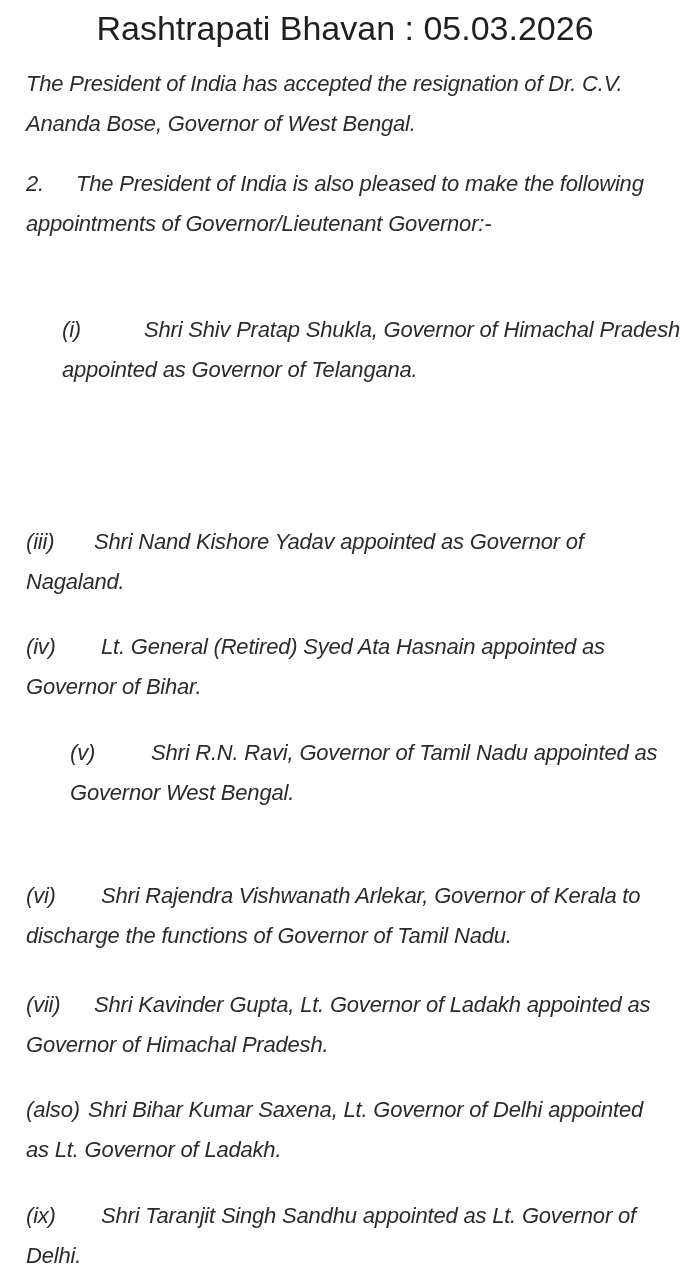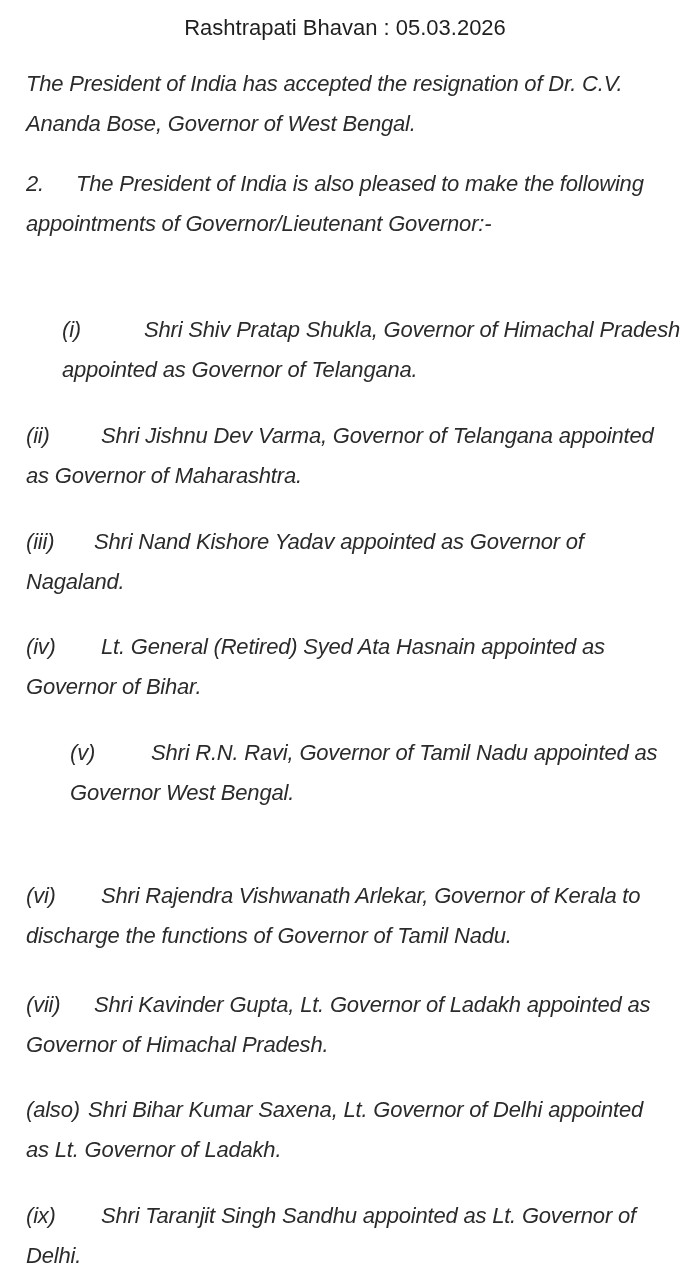--- a/index.html
+++ b/index.html
@@ -4,21 +4,21 @@
 <style>
   html, body { margin: 0; padding: 0; background: #ffffff; }
   body {
     width: 690px; height: 1280px; overflow: hidden;
     font-family: "Liberation Sans", "DejaVu Sans", sans-serif;
     color: #2b2b2b;
   }
   .doc { position: relative; width: 690px; height: 1280px; }
   .title {
     position: absolute; left: 0; top: 10px; width: 690px;
-    text-align: center; font-size: 22px; line-height: 36px; color: #1f1f1f;
+    text-align: center; font-size: 34px; line-height: 36px; color: #1f1f1f;
   }
   .para {
     position: absolute; left: 26px; width: 640px;
     font-size: 22px; line-height: 40px; letter-spacing: -0.2px; font-style: italic;
   }
   .num { display: inline-block; }
 </style>
 </head>
 <body>
 
@@ -28,23 +28,20 @@
   <div class="para" style="top:64px;">The President of India has accepted the resignation of Dr. C.V. Ananda Bose, Governor of West Bengal.</div>
 
   <div class="para" style="top:164px;">
     <span class="num" style="width:50px;">2.</span><span>The President of India is also pleased to make the following appointments of Governor/Lieutenant Governor:-</span>
   </div>
 
   <div class="para" style="top:310px;margin-left:36px;">
     <span class="num" style="width:82px;">(i)</span><span>Shri Shiv Pratap Shukla, Governor of Himachal Pradesh appointed as Governor of Telangana.</span>
   </div>
 
-  <div class="para" style="top:416px;">
-    <span class="num" style="width:75px;">(ii)</span><span>Shri Jishnu Dev Varma, Governor of Telangana appointed as Governor of Maharashtra.</span>
-  </div>
 
   <div class="para" style="top:522px;">
     <span class="num" style="width:68px;">(iii)</span><span>Shri Nand Kishore Yadav appointed as Governor of Nagaland.</span>
   </div>
 
   <div class="para" style="top:627px;">
     <span class="num" style="width:75px;">(iv)</span><span>Lt. General (Retired) Syed Ata Hasnain appointed as Governor of Bihar.</span>
   </div>
 
   <div class="para" style="top:733px;margin-left:44px;">

